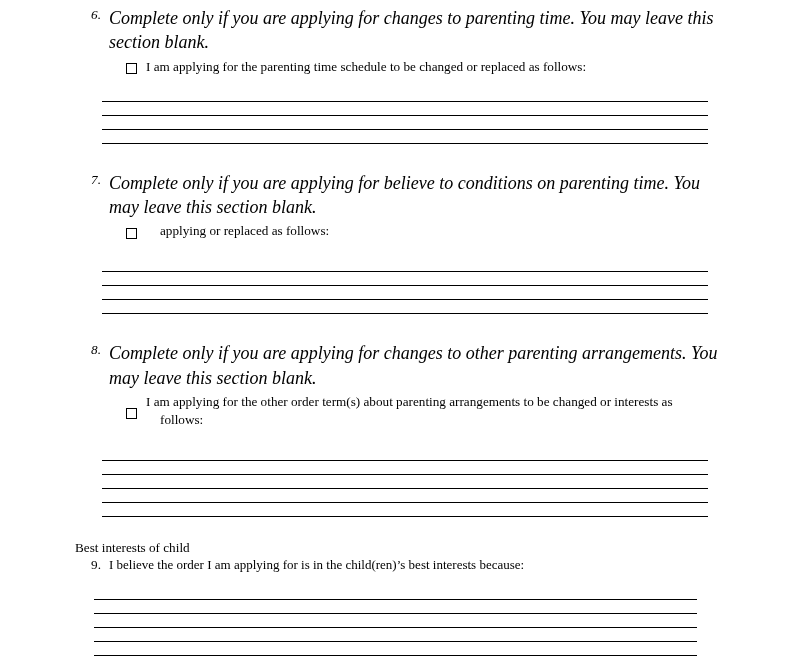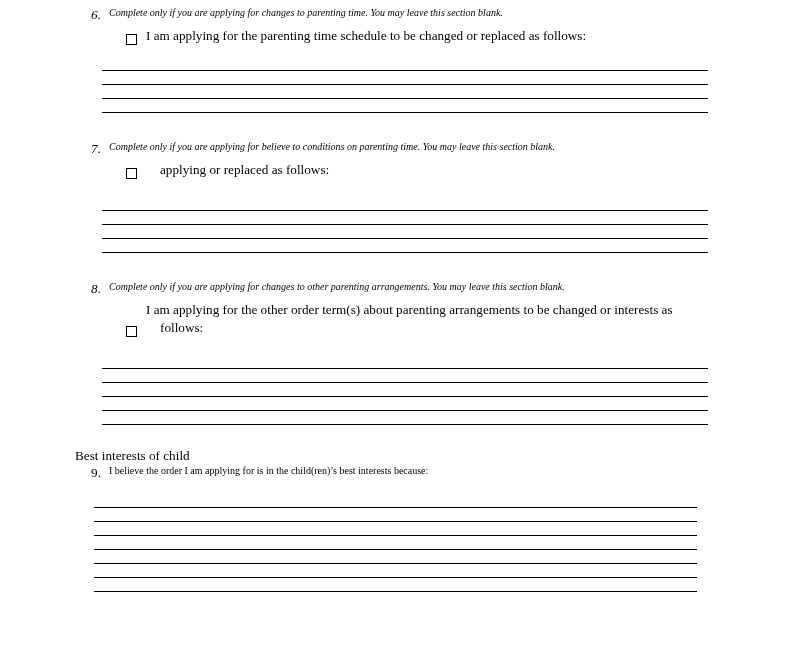--- a/index.html
+++ b/index.html
@@ -39,33 +39,33 @@
     text-align: right;
     padding-right: 8px;
     font-style: italic;
     font-size: 13.2px;
     line-height: 1.35;
   }
   .item-num.upright { font-style: normal; }
   .item-head {
     font-style: italic;
     line-height: 1.35;
-    font-size: 10px;
+    font-size: 18px;
     max-width: 622px;
   }
   .item-plain {
     line-height: 1.35;
-    font-size: 10px;
+    font-size: 13px;
     max-width: 620px;
   }
 
   
   .cb-row {
     display: flex;
-    align-items: flex-end;
+    align-items: center;
     margin-left: 52px;
     margin-top: 3px;
   }
   .checkbox {
     width: 9px;
     height: 9px;
     border: 1px solid #000;
     flex: 0 0 9px;
     margin-top: 4px;
     margin-right: 9px;

